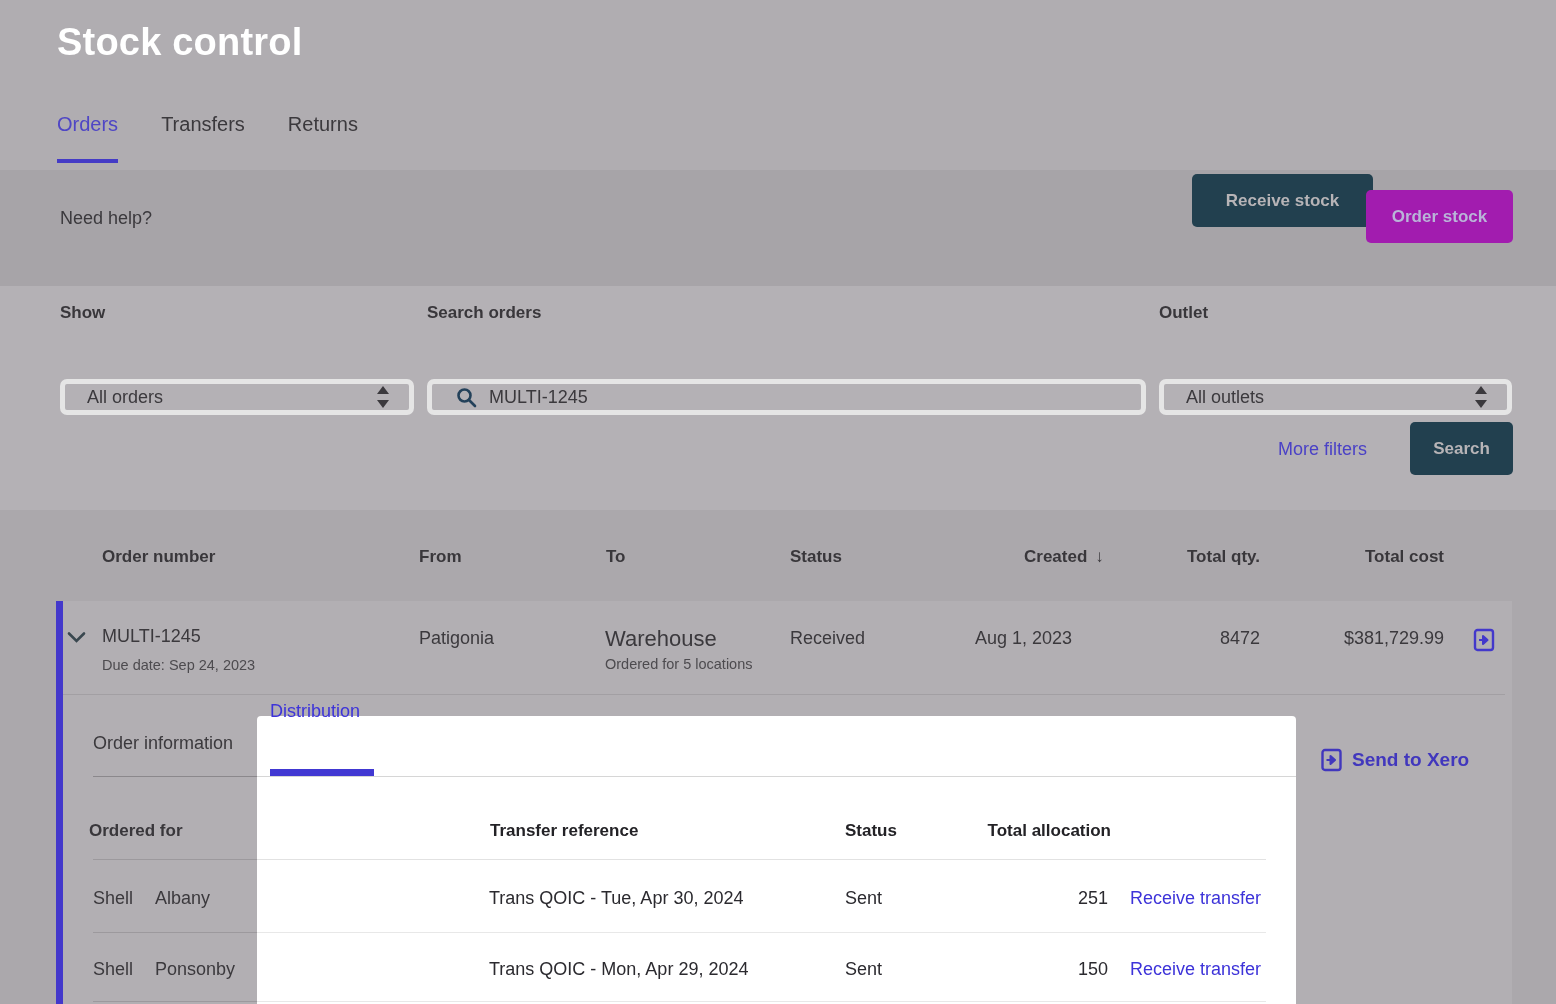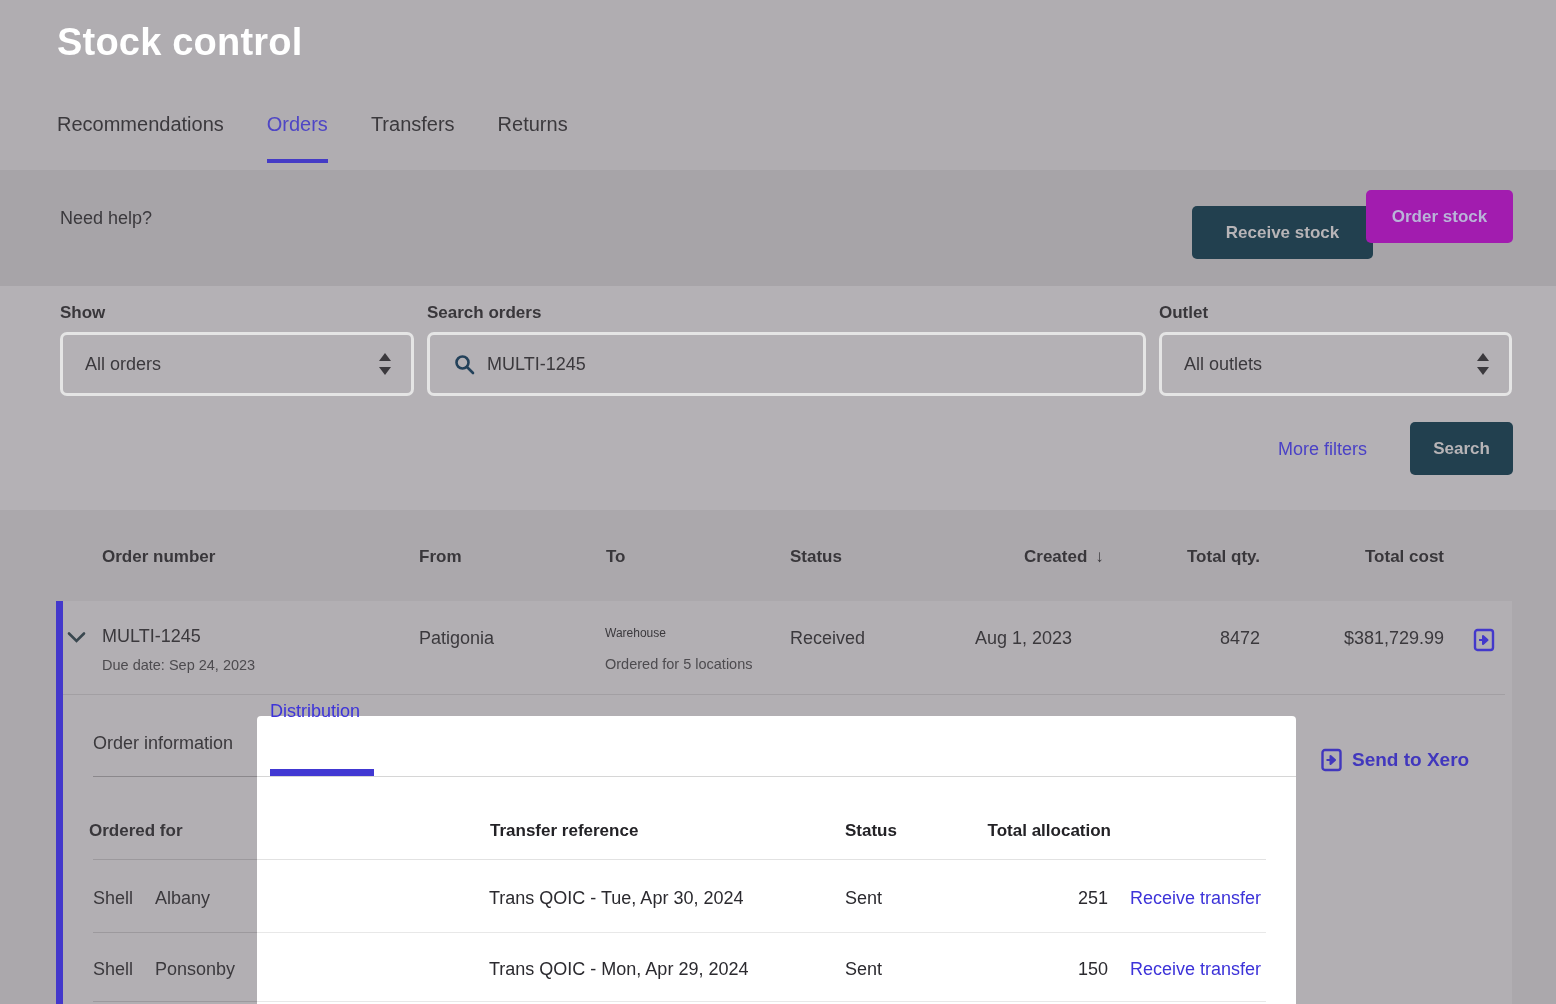--- a/index.html
+++ b/index.html
@@ -36,22 +36,22 @@
   .tab{font-size:20px;color:#3b393d;padding-bottom:23px;cursor:pointer;}
   .tab.active{color:#4f46c5;border-bottom:4px solid #443bc6;}
 
   
   .btn{position:absolute;display:flex;align-items:center;justify-content:center;
        border-radius:5px;font-size:17px;font-weight:600;cursor:pointer;z-index:2;}
   .btn-teal{background:#22404f;color:#b7b4b7;}
   .btn-indigo{background:#a21caf;color:#b9b5d8;}
 
   
-  .field{position:absolute;height:64px;border:3px solid #e5e5e5;border-radius:7px;
-         display:flex;align-items:center;box-sizing:border-box;z-index:2;cursor:pointer;}
+  .field{position:absolute;height:36px;border:5px solid #e5e5e5;border-radius:7px;
+         display:flex;align-items:center;box-sizing:border-box;z-index:2;cursor:pointer;margin-top:47px;}
   .field .val{font-size:18px;color:#3b393d;}
   .spin{position:absolute;right:20px;top:50%;transform:translateY(-50%);
         display:flex;flex-direction:column;gap:6px;}
   .tri-up{width:0;height:0;border-left:6px solid transparent;border-right:6px solid transparent;
           border-bottom:8px solid #3b393d;}
   .tri-down{width:0;height:0;border-left:6px solid transparent;border-right:6px solid transparent;
             border-top:8px solid #3b393d;}
   .search-input{background:transparent;border:none;outline:none;font-family:inherit;
                 font-size:18px;color:#3b393d;width:600px;}
 
@@ -66,30 +66,29 @@
   <div class="bg header-bg"></div>
   <div class="bg banner-bg"></div>
   <div class="bg filter-bg"></div>
   <div class="bg table-bg"></div>
   <div class="card-bg"></div>
   <div class="spotlight"></div>
 
   <div class="ab content title" style="left:57px;top:20px;">Stock control</div>
 
   <div class="ab content tabs" style="left:57px;top:112px;">
-    <div class="tab">Recommendations</div>
     <div class="tab active">Orders</div>
     <div class="tab">Transfers</div>
     <div class="tab">Returns</div>
   </div>
 
   <div class="ab content" style="left:60px;top:208px;display:flex;gap:10px;font-size:18px;">
     <span class="dim u" style="cursor:pointer;">Need help?</span>
   </div>
-  <div class="btn btn-teal" style="left:1192px;top:206px;width:181px;height:53px;">Receive stock</div>
+  <div class="btn btn-teal" style="left:1192px;top:174px;width:181px;height:53px;">Receive stock</div>
   <div class="btn btn-indigo" style="left:1366px;top:190px;width:147px;height:53px;">Order stock</div>
 
   <div class="ab content dimhead" style="left:60px;top:303px;font-size:17px;">Show</div>
   <div class="field" style="left:60px;top:332px;width:354px;">
     <span class="val" style="padding-left:22px;">All orders</span>
     <span class="spin">
       <span class="tri-up"></span>
         <span class="tri-down"></span>
     </span>
   </div>
@@ -129,21 +128,21 @@
   <div class="ab content dimhead u" style="right:112px;top:547px;font-size:17px;cursor:pointer;">Total cost</div>
 
   <div class="ab content" style="left:67px;top:631px;cursor:pointer;">
     <svg width="19" height="13" viewBox="0 0 19 13">
       <path d="M2 2.5 L9.5 10 L17 2.5" fill="none" stroke="#39474f" stroke-width="2.6" stroke-linecap="round"></path>
     </svg>
   </div>
   <div class="ab content dim u" style="left:102px;top:626px;font-size:18px;cursor:pointer;">MULTI-1245</div>
   <div class="ab content dim2" style="left:102px;top:657px;font-size:14.5px;">Due date: Sep 24, 2023</div>
   <div class="ab content dim" style="left:419px;top:628px;font-size:18px;">Patigonia</div>
-  <div class="ab content dim" style="left:605px;top:626px;font-size:12px;">Warehouse</div>
+  <div class="ab content dim" style="left:605px;top:626px;font-size:22px;">Warehouse</div>
   <div class="ab content dim2" style="left:605px;top:656px;font-size:14.5px;">Ordered for 5 locations</div>
   <div class="ab content dim" style="left:790px;top:628px;font-size:18px;">Received</div>
   <div class="ab content dim" style="left:975px;top:628px;font-size:18px;">Aug 1, 2023</div>
   <div class="ab content dim" style="right:296px;top:628px;font-size:18px;">8472</div>
   <div class="ab content dim" style="right:112px;top:628px;font-size:18px;">$381,729.99</div>
   <div class="ab content" style="left:1473px;top:628px;cursor:pointer;">
     <svg width="22" height="24" viewBox="0 0 22 24">
       <rect x="2" y="2" width="18" height="20" rx="2.5" fill="none" stroke="#4338cb" stroke-width="2.4"></rect>
       <path d="M6 12 h7 M10 8 l4.5 4 -4.5 4 z" fill="#4338cb" stroke="#4338cb" stroke-width="2" stroke-linejoin="round"></path>
     </svg>

